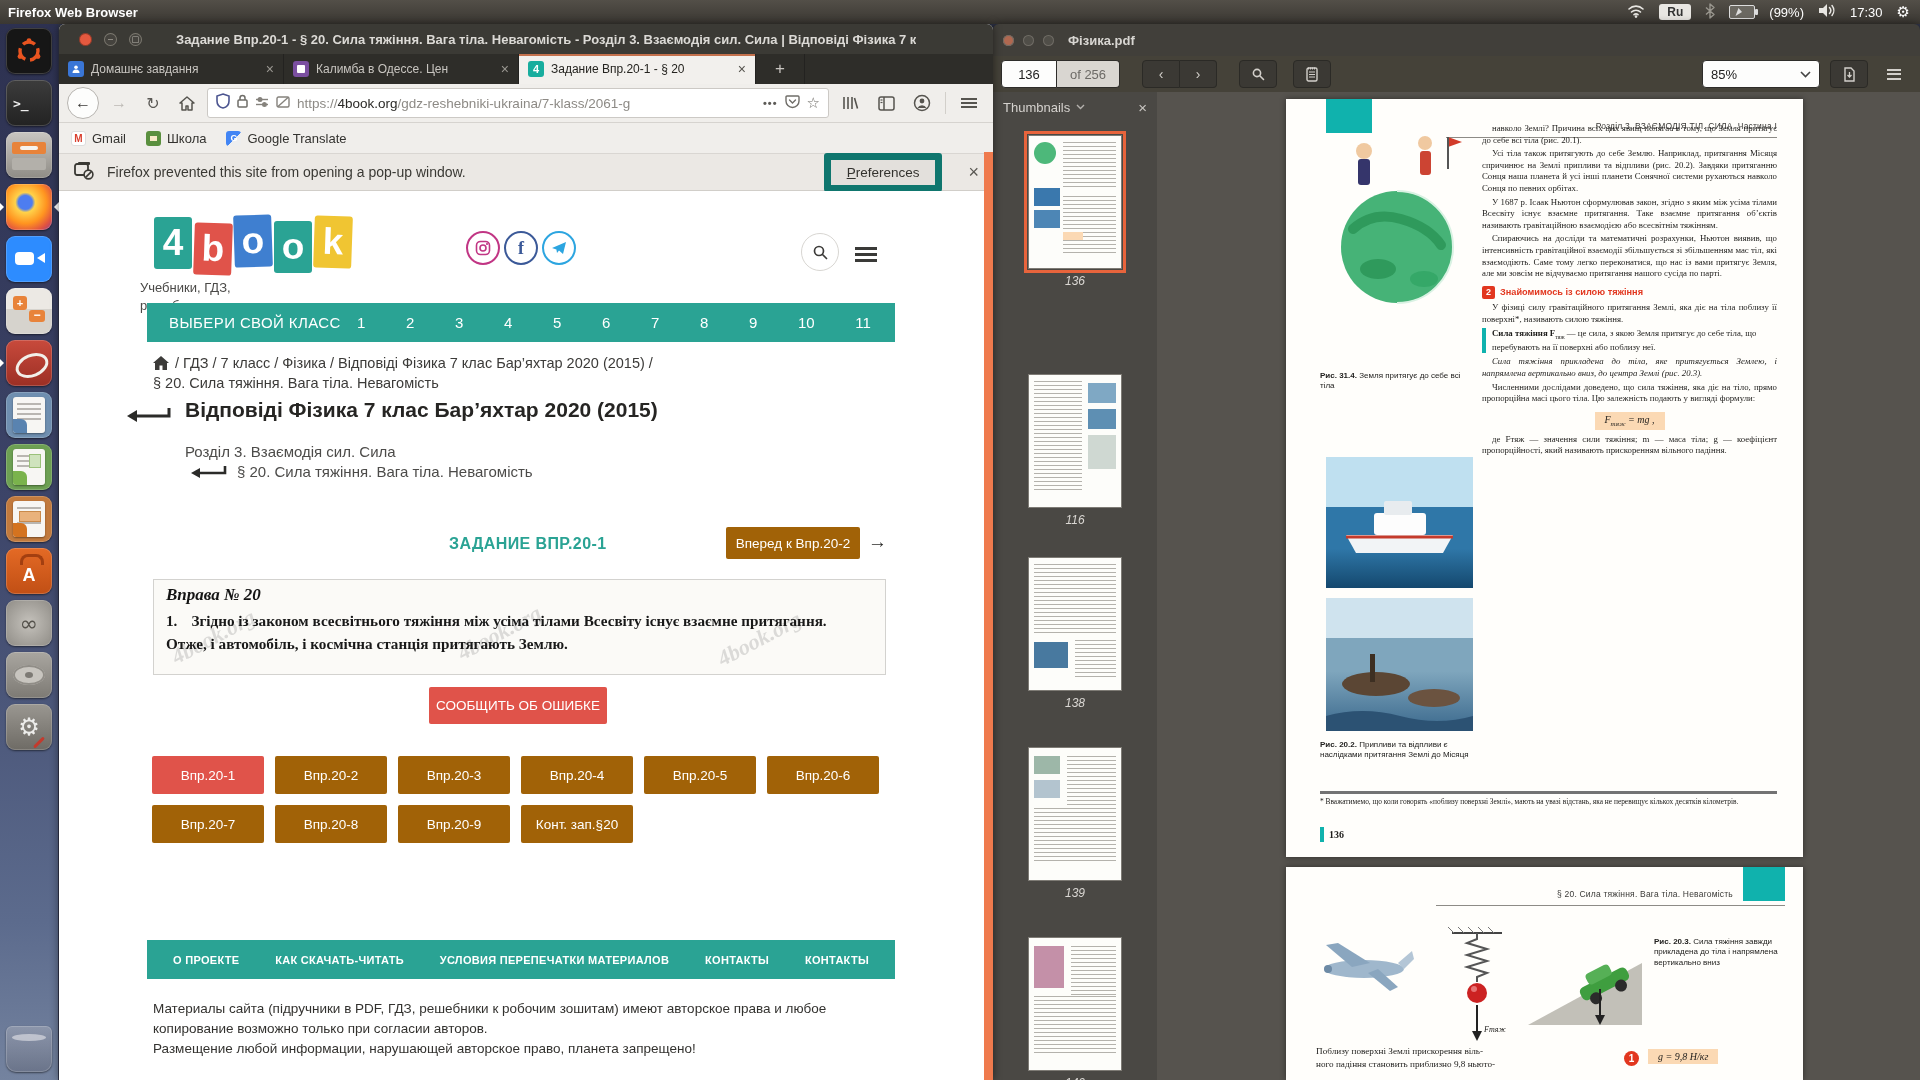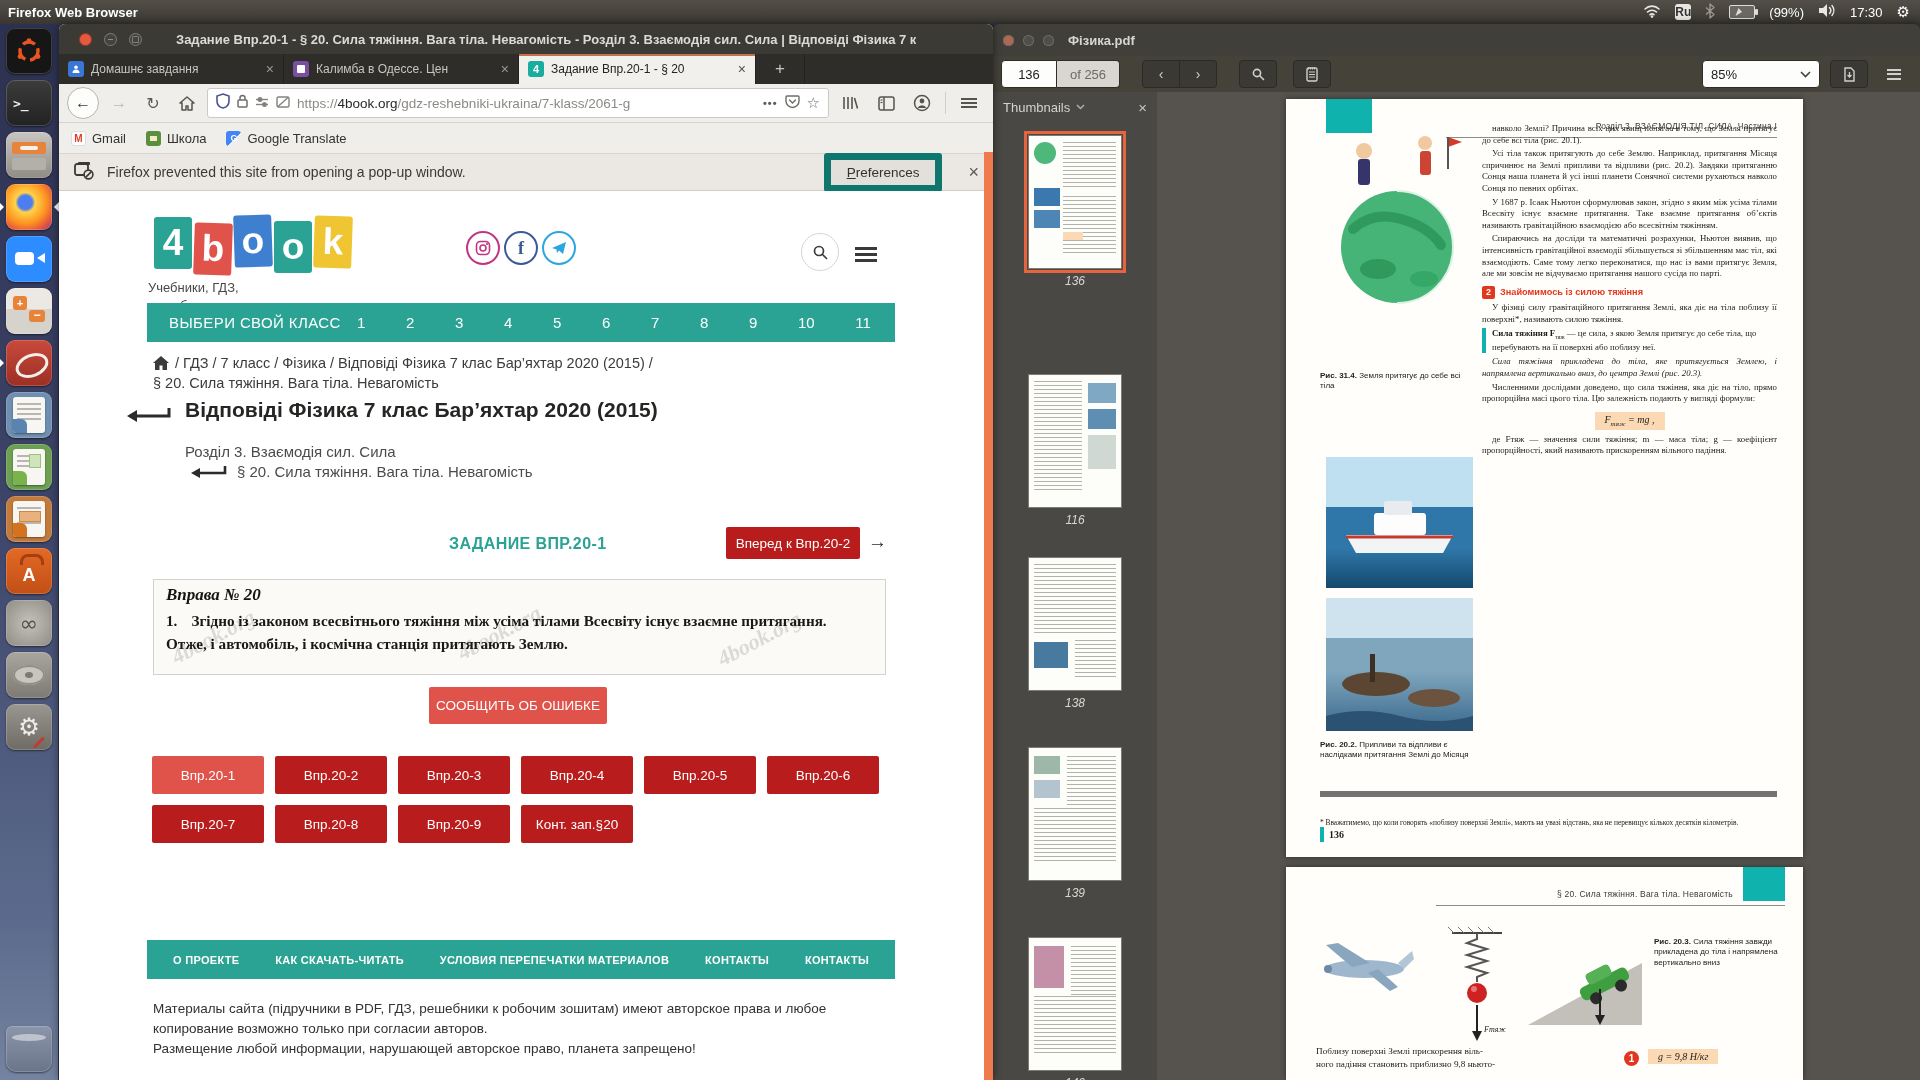--- a/index.html
+++ b/index.html
@@ -2,21 +2,21 @@
 <html><head>
 <meta charset="utf-8">
 <style>
   html,body{margin:0;padding:0;background:#1f2430}
   #screen{position:relative;width:1920px;height:1080px;overflow:hidden;background:#30354a;font-family:"Liberation Sans",sans-serif}
   .a{position:absolute}
   
   #panel{left:0;top:0;width:1920px;height:24px;background:linear-gradient(#534f48,#3a3732);color:#fff;display:flex;align-items:center;z-index:50}
   #panel .title{font-weight:bold;font-size:13px;margin-left:8px}
   #tray{margin-left:auto;display:flex;align-items:center;gap:14px;margin-right:10px;font-size:13px}
-  .kbd{background:#e8e6e2;color:#333;border-radius:3px;padding:0 0;font-weight:bold;font-size:12px;line-height:16px}
+  .kbd{background:#e8e6e2;color:#333;border-radius:3px;padding:0 8px;font-weight:bold;font-size:12px;line-height:16px}
   .batt{position:relative;width:24px;height:12px;border:1px solid #ddd;border-radius:2px;background:#6b6861}
   .batt:after{content:"";position:absolute;right:-4px;top:3px;width:3px;height:6px;background:#ddd;border-radius:1px}
   .bolt{position:absolute;left:7px;top:2px;width:0;height:0;border-left:5px solid #ddd;border-top:4px solid transparent;border-bottom:4px solid transparent;transform:skewX(-20deg)}
   
   #dock{left:0;top:24px;width:58px;height:1056px;background:linear-gradient(180deg,#2d3150 0%,#3c4468 45%,#5c6b8d 85%,#74839f 100%);display:flex;flex-direction:column;align-items:center;z-index:40}
   .di{position:relative;width:46px;height:46px;margin-top:6px;border-radius:9px;box-shadow:inset 0 0 0 1px rgba(255,255,255,.18),0 1px 2px rgba(0,0,0,.5);flex:0 0 auto}
   .pipL,.pipR{position:absolute;top:50%;margin-top:-5px;width:0;height:0;border-top:5px solid transparent;border-bottom:5px solid transparent}
   .pipL{left:-7px;border-left:5px solid #fff}
   .pipR{right:-7px;border-right:5px solid #fff}
   .glyph{position:absolute;inset:0;display:flex;align-items:center;justify-content:center;color:#fff}
@@ -60,21 +60,21 @@
   .tile{position:absolute;width:38px;height:52px;border-radius:3px;color:#fff;font-size:37px;font-weight:bold;text-align:center;line-height:52px}
   .sub{font-size:13px;color:#4a4947;line-height:1.35}
   .soc{width:30px;height:30px;border-radius:50%;display:flex;align-items:center;justify-content:center;font-weight:bold}
   #classbar{left:88px;top:112px;width:748px;height:39px;background:#2aa394;color:#fff;display:flex;align-items:center}
   #classbar .cl{font-size:15px;letter-spacing:.4px;margin-left:22px}
   #classnums{position:absolute;left:210px;right:24px;display:flex;justify-content:space-between;font-size:15px}
   .crumb{font-size:14.5px;color:#3c3b39}
   .h1{font-size:21px;font-weight:bold;color:#262523}
   .sect{font-size:15px;color:#4c4b49}
   .teal{color:#2aa394}
-  .btn-teal{background:#b91c1c;color:#fff;display:flex;align-items:center;justify-content:center;font-size:13.5px;border-radius:2px}
+  .btn-teal{background:#a16207;color:#fff;display:flex;align-items:center;justify-content:center;font-size:13.5px;border-radius:2px}
   .btn-red{background:#e0534a;color:#fff;display:flex;align-items:center;justify-content:center;font-size:13.5px;border-radius:2px}
   #exbox{left:94px;top:388px;width:731px;height:94px;border:1px solid #d3d2cf;background:#fbfaf7;overflow:hidden}
   .wm{position:absolute;font:italic bold 22px "Liberation Serif",serif;color:rgba(125,125,125,.25);transform:rotate(-28deg);white-space:nowrap}
   .extitle{font:bold italic 17px "Liberation Serif",serif;color:#141414}
   .extext{font:bold 15.2px/1.5 "Liberation Serif",serif;color:#191919}
   .taskbtn{position:absolute;width:112px;height:38px}
   #sitefoot{left:88px;top:749px;width:748px;height:39px;background:#2aa394;color:#fff;display:flex;align-items:center;justify-content:space-between;padding:0 26px;box-sizing:border-box;font-size:11px;font-weight:bold;letter-spacing:.3px}
   .foot-p{font-size:13.5px;color:#33322f;line-height:1.45}
   
   #pv{left:993px;top:24px;width:927px;height:1056px;background:#413f3a;border-radius:6px 6px 0 0;box-shadow:0 0 8px rgba(0,0,0,.5);z-index:20}
@@ -95,21 +95,21 @@
   .th.sel .timg{outline:3px solid #e8643c;outline-offset:2px}
   #pv-main{position:absolute;left:164px;top:68px;right:0;bottom:0;background:#56534e;overflow:hidden}
   .pg{position:absolute;left:129px;width:517px;background:#fffefb;box-shadow:0 0 6px rgba(0,0,0,.45);overflow:hidden}
   .bk{font-family:"Liberation Serif",serif;color:#1d1c1a}
   .bk p{margin:0 0 2px;font-size:8.8px;line-height:1.32;text-align:justify;text-indent:10px}
   .bhead{font-family:"Liberation Sans",sans-serif;font-size:8.5px;color:#3b3a37;letter-spacing:.2px}
   .cap8{font-size:8px;line-height:1.3;color:#22211f;font-family:"Liberation Sans",sans-serif}
   .red{color:#e2371f}
   .defblk{border-left:4px solid #10b2ad;padding-left:6px;margin:3px 0}
   .pill{display:inline-block;background:#fbd9b4;padding:2px 10px;font:italic 10px "Liberation Serif",serif}
-  .fnote{position:absolute;left:34px;right:26px;top:692px;border-top:6px solid #737373;padding-top:21px;font:7.4px/1.35 "Liberation Serif",serif;color:#22211f}
+  .fnote{position:absolute;left:34px;right:26px;top:692px;border-top:3px solid #737373;padding-top:3px;font:7.4px/1.35 "Liberation Serif",serif;color:#22211f}
   .badge{display:inline-flex;width:13px;height:13px;background:#e2371f;color:#fff;border-radius:2px;align-items:center;justify-content:center;font:bold 9px "Liberation Sans",sans-serif}
   .badge.round{border-radius:50%;width:15px;height:15px;font-size:10px}
 </style>
 </head>
 <body>
 
 <div id="screen">
 
   <div id="panel">
     <span class="title">Firefox Web Browser</span>
@@ -357,21 +357,21 @@
 
     <div id="ff-page">
 
       <div>
         <span class="tile" style="left:95px;top:26px;background:#2aa394">4</span>
         <span class="tile" style="left:135px;top:32px;background:#e0534a;transform:rotate(2deg)">b</span>
         <span class="tile" style="left:175px;top:24px;background:#3f7fd0;transform:rotate(-2deg)">o</span>
         <span class="tile" style="left:215px;top:30px;background:#2aa394">o</span>
         <span class="tile" style="left:255px;top:25px;background:#f0c532;transform:rotate(2deg)">k</span>
       </div>
-      <div class="a sub" style="left:89px;top:88px"><span>Учебники, ГДЗ,</span><br><span>решебники</span></div>
+      <div class="a sub" style="left:81px;top:88px"><span>Учебники, ГДЗ,</span><br><span>решебники</span></div>
 
       <span class="a soc" style="left:407px;top:40px;border:2px solid #c13584">
           <svg width="16" height="16" viewBox="0 0 16 16">
             <rect x="1.5" y="1.5" width="13" height="13" rx="4" fill="none" stroke="#c13584" stroke-width="1.6"></rect>
             <circle cx="8" cy="8" r="3" fill="none" stroke="#c13584" stroke-width="1.6"></circle>
             <circle cx="12" cy="4" r="1.1" fill="#c13584"></circle>
           </svg>
         </span>
       <span class="a soc" style="left:445px;top:40px;border:2px solid #3b5998;color:#3b5998;font:bold 18px 'Liberation Serif',serif">f</span>
       <span class="a soc" style="left:483px;top:40px;border:2px solid #2ca5e0">

